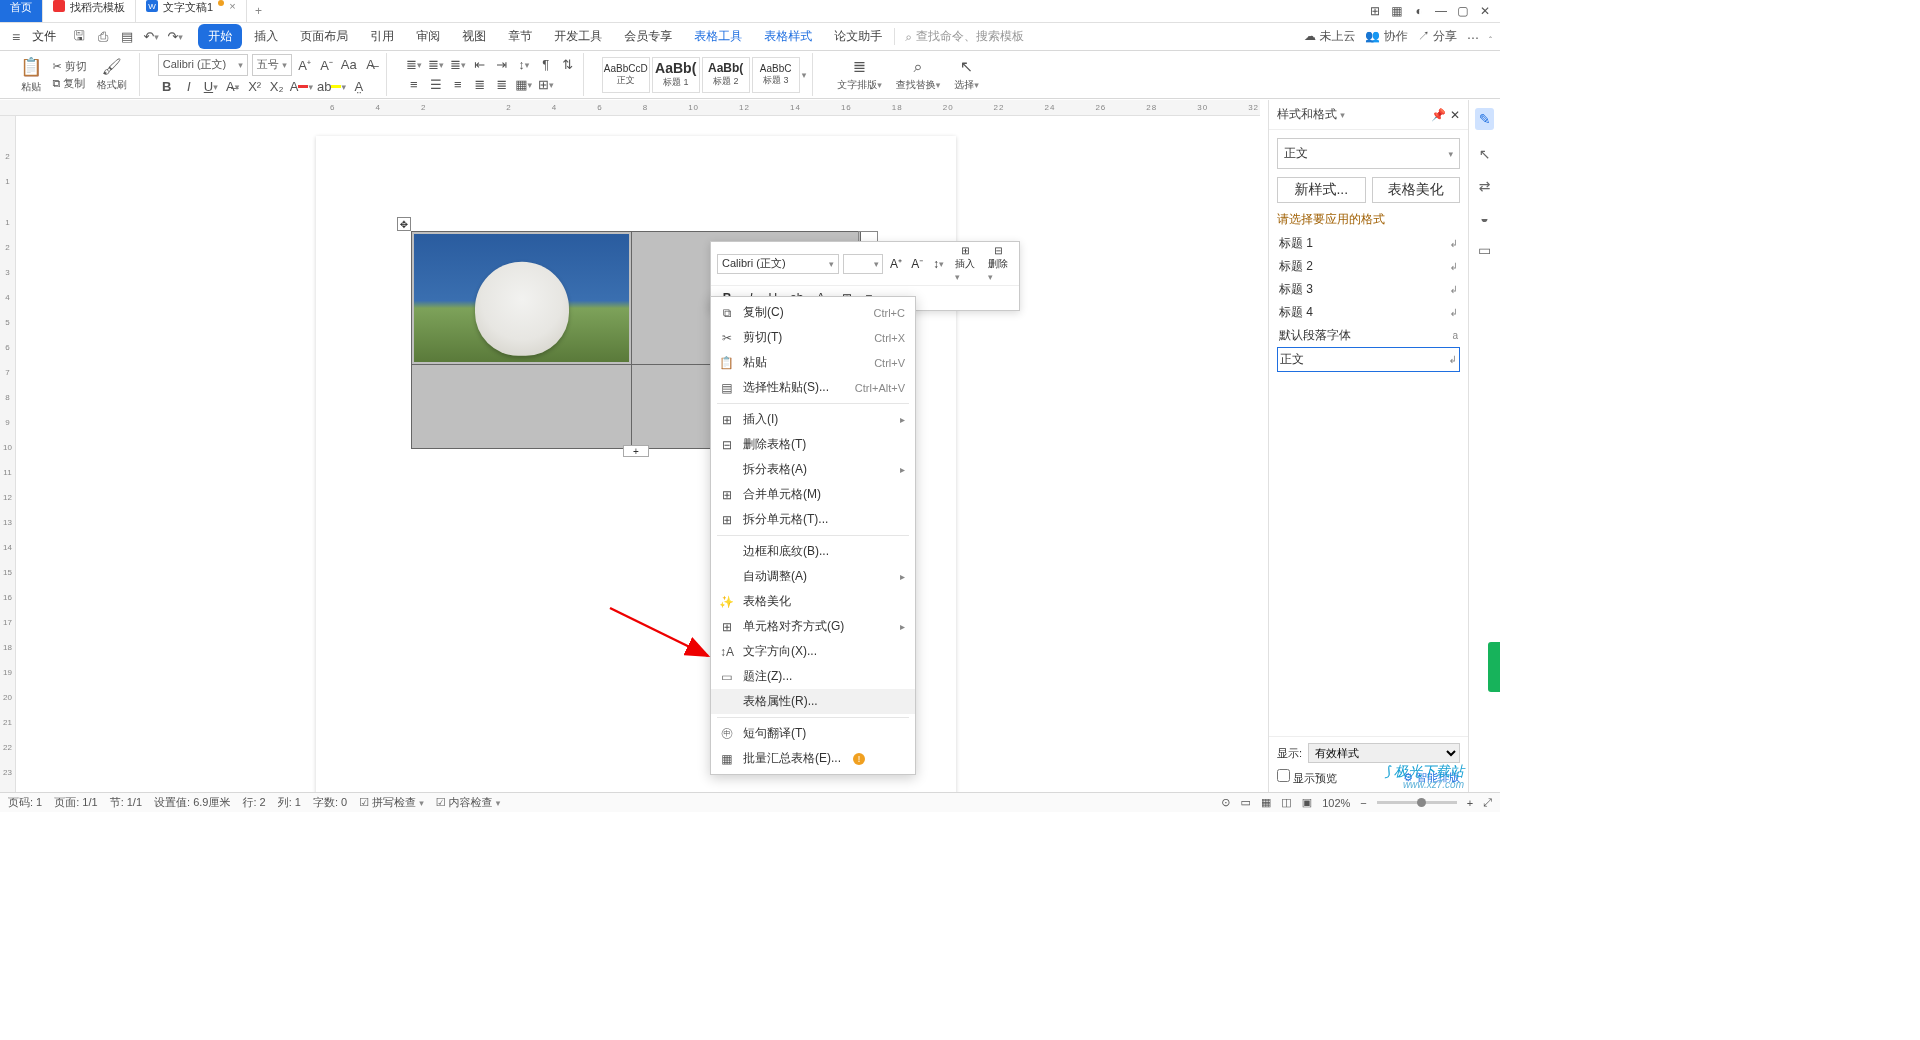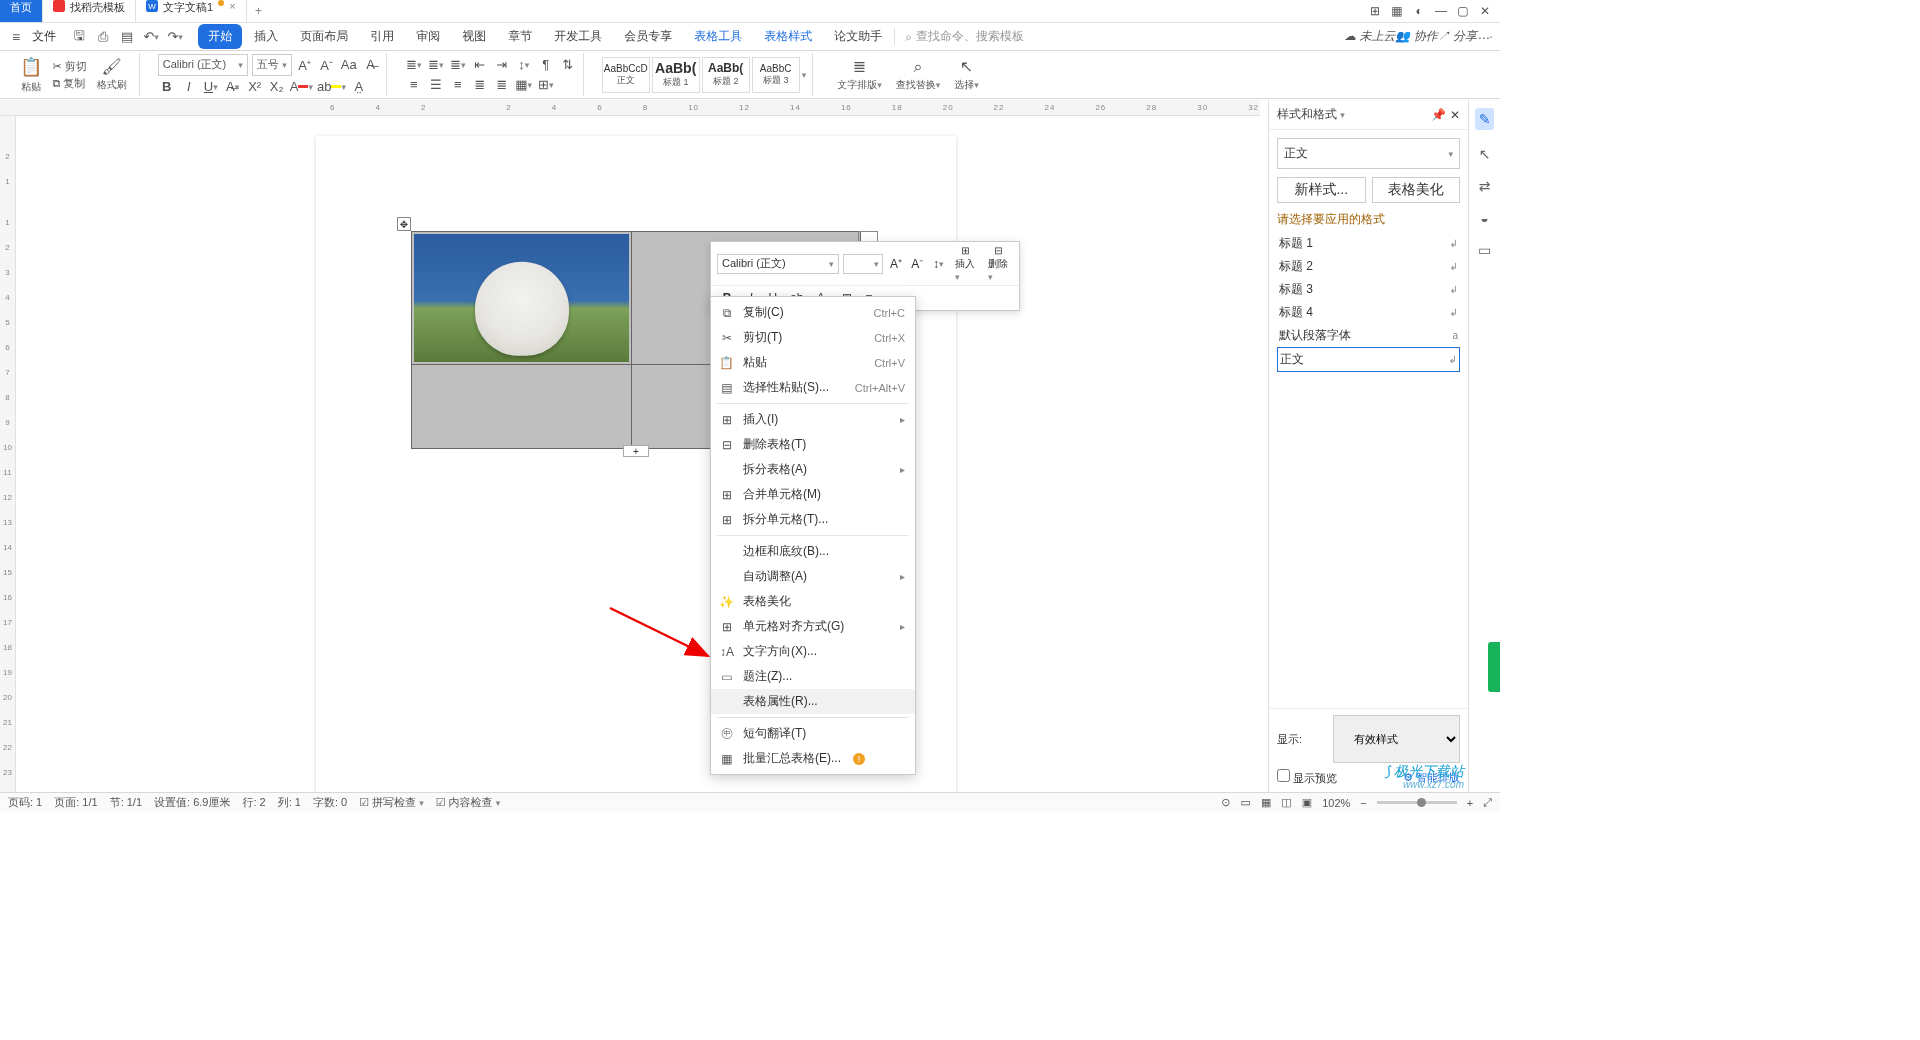--- a/index.html
+++ b/index.html
@@ -18,21 +18,21 @@
 
 
 .menubar { height:28px; display:flex; align-items:center; border-bottom:1px solid #d8d8d8; padding:0 8px; gap:2px; font-size:12px;}
 .menubar .ham { font-size:14px;color:#666;padding:0 4px; }
 .menubar .file { padding:0 6px;color:#333; }
 .menubar .qat { display:flex;gap:6px;padding:0 6px;color:#555; }
 .menubar .tabs { display:flex; gap:2px; margin-left:6px; }
 .menubar .mtab { padding:4px 10px; color:#444; }
 .menubar .mtab.primary { background:#1f6fe0;color:#fff;border-radius:6px; }
 .menubar .mtab.blue { color:#1f6fe0; }
-.menubar .right { margin-left:auto;display:flex;align-items:flex-end;color:#555;font-style:italic; }
+.menubar .right { margin-left:auto;display:flex;align-items:flex-end;gap:10px;color:#555; }
 .searchbox { display:flex;align-items:center;gap:4px;color:#999;border-left:1px solid #e0e0e0;padding-left:10px; }
 
 
 .ribbon { height:48px; border-bottom:1px solid #d8d8d8; display:flex; align-items:center; padding:2px 8px; gap:12px; font-size:11px; color:#555;}
 .rgroup { display:flex; flex-direction:column; gap:2px; padding:0 6px; border-right:1px solid #e0e0e0; height:100%; justify-content:center;}
 .rgroup.norow { flex-direction:row; align-items:center; }
 .fontbox { width:90px;height:22px;border:1px solid #ccc;padding:2px 4px;font-size:11px;background:#fff;display:flex;align-items:center;justify-content:space-between; }
 .sizebox { width:40px;height:22px;border:1px solid #ccc;padding:2px 4px;font-size:11px;background:#fff;display:flex;align-items:center;justify-content:space-between; }
 .ribbtn { display:inline-flex;align-items:center;justify-content:center;min-width:18px;height:18px;font-size:13px; }
 .row { display:flex;gap:4px;align-items:center; }
@@ -82,21 +82,21 @@
 .rpanel .curstyle { margin:8px;border:1px solid #ccc;padding:6px;display:flex;align-items:center;justify-content:space-between; }
 .rpanel .btns { display:flex;gap:6px;padding:0 8px; }
 .rpanel .btns .b { flex:1;border:1px solid #ccc;padding:3px 0;text-align:center;font-size:14px; }
 .rpanel .lbl { padding:8px 8px 4px;color:#a16207; }
 .rpanel .slist { padding:0 8px; }
 .rpanel .sit { display:flex;align-items:center;justify-content:space-between;padding:3px 2px;font-size:12px; }
 .rpanel .sit.sel { border:1px solid #1f6fe0; }
 .rpanel .mark { font-size:10px;color:#888; }
 .rpanel .foot { margin-top:auto;border-top:1px solid #eee;padding:6px 8px;display:flex;flex-direction:column;gap:6px;font-size:11px; }
 .rpanel .showsel { display:flex;align-items:center;gap:6px; }
-.rpanel .showsel select { flex:1;border:1px solid #ccc;padding:16px; font-size:11px;margin-left:25px;}
+.rpanel .showsel select { flex:1;border:1px solid #ccc;padding:2px; font-size:11px;}
 .rpanel .smart { color:#1f6fe0;display:flex;align-items:center;justify-content:flex-end;gap:3px; }
 
 
 .vstrip { position:absolute; right:0; top:100px; width:32px; bottom:20px; border-left:1px solid #e0e0e0; display:flex; flex-direction:column; align-items:center; padding-top:8px; gap:16px; color:#666; font-size:14px;}
 .vstrip .hl { background:#cfe2ff;border-radius:3px;padding:3px 4px; color:#1f6fe0;}
 .vstrip .tabpull { position:absolute; right:0; bottom:100px; width:12px;height:50px;background:#17b35b;border-radius:3px 0 0 3px; }
 
 
 .status { position:absolute; left:0; right:0; bottom:0; height:20px; border-top:1px solid #d8d8d8; display:flex; align-items:center; padding:0 8px; font-size:11px; color:#555; gap:12px; background:#fafafa;}
 .status .r { margin-left:auto; display:flex; align-items:center; gap:10px; }

